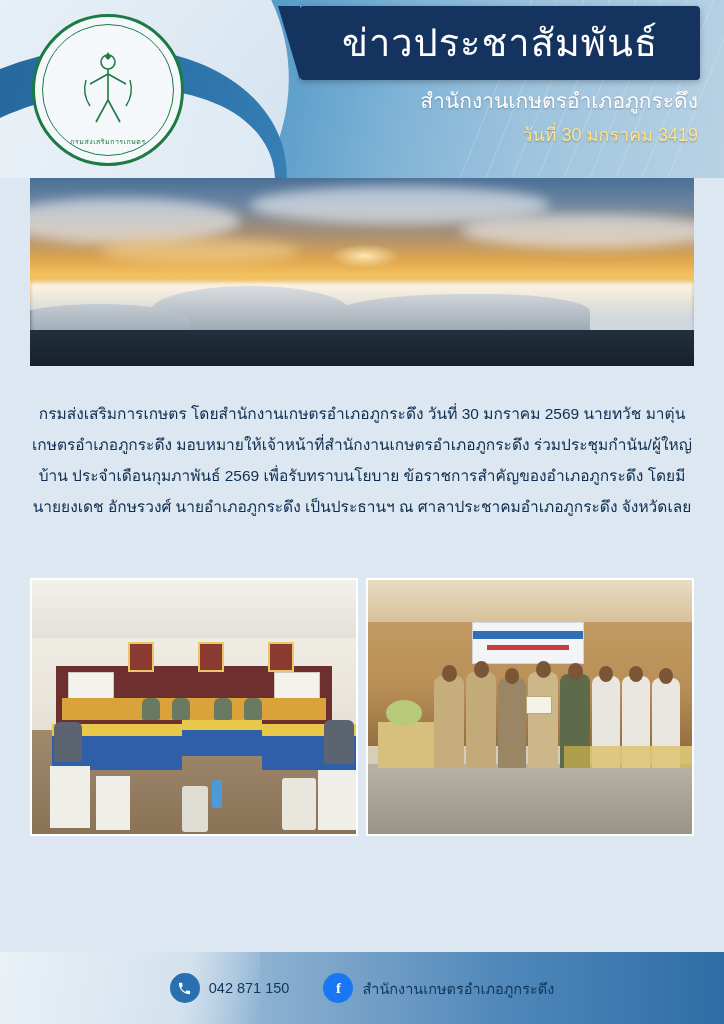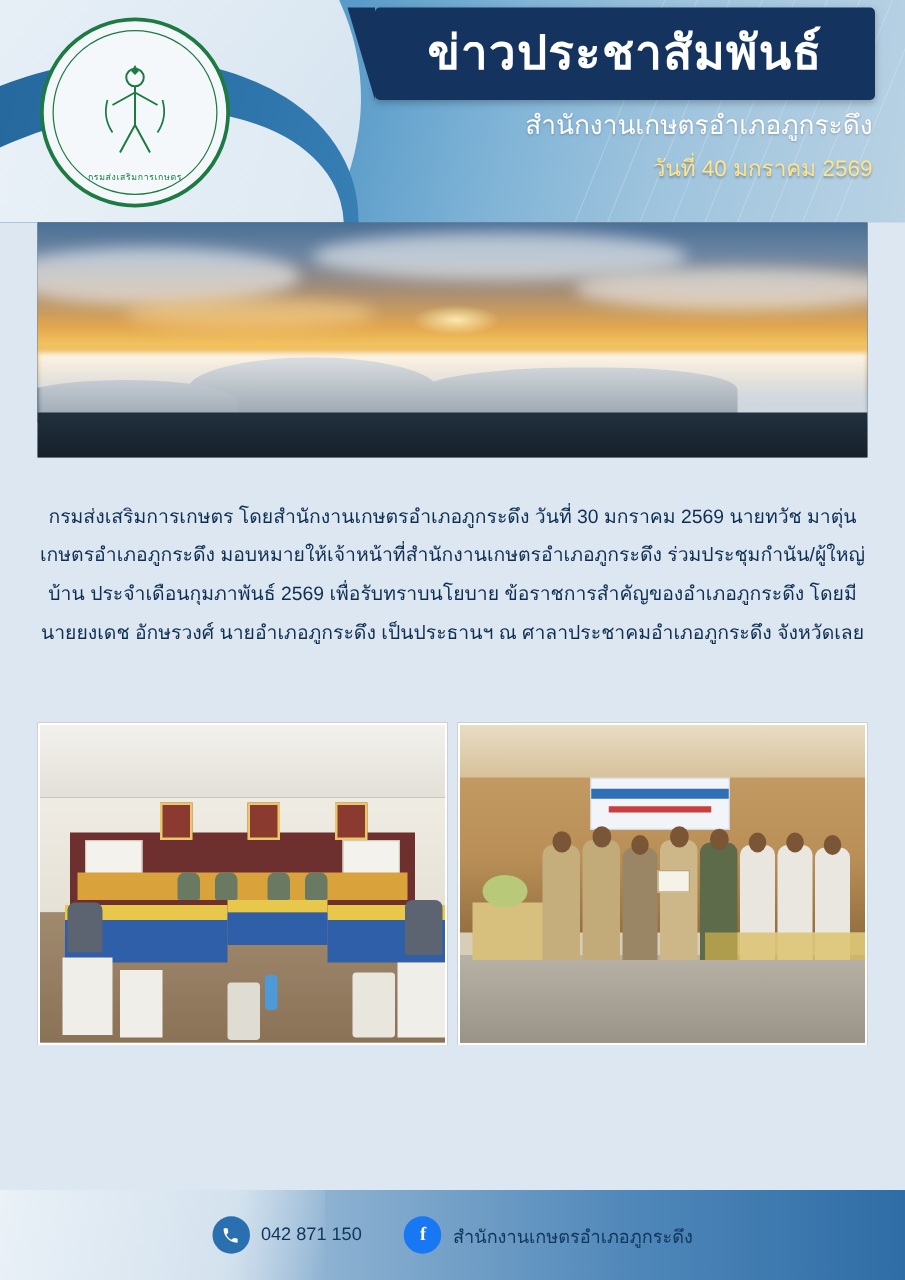--- a/index.html
+++ b/index.html
@@ -91,21 +91,21 @@
     box-shadow: 0 2px 6px rgba(0,0,0,.25);
     z-index: 4;
   }
   .title-box::before {
     content: ""; position: absolute; left: -22px; top: 0;
     border-top: 74px solid #14335e;
     border-left: 22px solid transparent;
   }
   .title-text {
     color: #ffffff; font-size: 38px; line-height: 1;
-    letter-spacing: 1px; font-weight: 700;
+    letter-spacing: 1px; font-weight: 400;
   }
   .subtitle {
     position: absolute; right: 26px; top: 88px;
     text-align: right; z-index: 4;
   }
   .subtitle .l1, .subtitle .l2 {
     color: #ffffff; font-size: 21px; line-height: 1.25;
     text-shadow: 0 1px 2px rgba(0,0,0,.25);
   }
   .subtitle .date {
@@ -260,21 +260,21 @@
         <div class="emblem-text">กรมส่งเสริมการเกษตร</div>
       </div>
     </div>
 
     <div class="title-box">
       <div class="title-text">ข่าวประชาสัมพันธ์</div>
     </div>
 
     <div class="subtitle">
       <div class="l1">สำนักงานเกษตรอำเภอภูกระดึง</div>
-      <div class="date">วันที่ 40 มกราคม 2569</div>
+      <div class="date">วันที่ 30 มกราคม 3419</div>
     </div>
   </div>
 
   <div class="hero">
     <div class="hero-sky"></div>
     <div class="hero-sun"></div>
     <div class="hero-cloud" style="left:-30px; top:20px; width:240px; height:46px;"></div>
     <div class="hero-cloud" style="left:220px; top:8px; width:300px; height:38px;"></div>
     <div class="hero-cloud" style="left:430px; top:36px; width:260px; height:34px;"></div>
     <div class="hero-cloud" style="left:70px; top:60px; width:200px; height:26px; background:rgba(255,220,150,.5);"></div>

